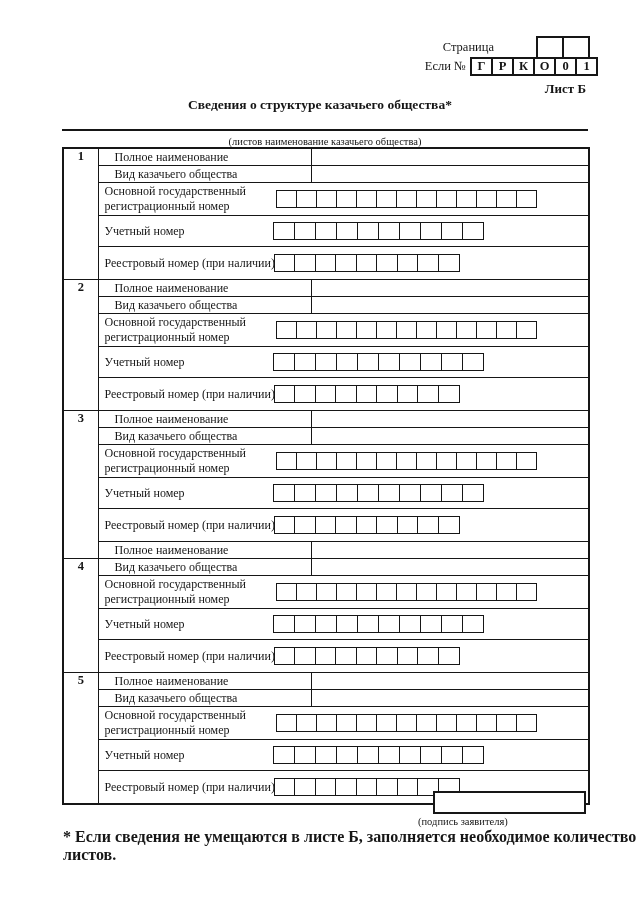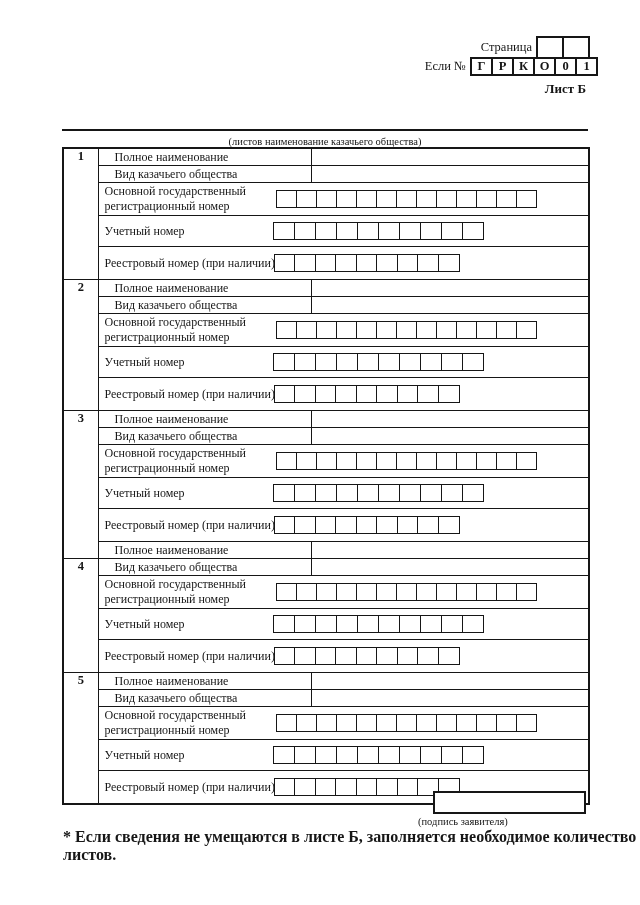--- a/index.html
+++ b/index.html
@@ -6,21 +6,21 @@
   html,body { background:#e8e8e8; }
   .page {
     position:relative; width:640px; height:905px; background:#ffffff;
     font-family:"Liberation Serif","DejaVu Serif",serif; color:#161616;
     margin:0 auto; overflow:hidden;
   }
 
   
   .hdr { position:absolute; top:36px; right:42px; font-size:12.5px; }
   .hdr-row { display:flex; justify-content:flex-end; align-items:center; }
-  .hdr-page-row { margin-right:8px; margin-bottom:-2px; position:relative; z-index:2; }
+  .hdr-page-row { margin-right:8px; margin-bottom:-2px; position:relative; z-index:2;gap:38px; }
   .hdr-lbl { margin-right:4px; white-space:nowrap; }
   .cellrow { display:flex; }
   .hcell {
     display:flex; align-items:center; justify-content:center;
     border:2px solid #161616; background:#fff;
   }
   .hcell + .hcell { margin-left:-2px; }
   .pagebox { width:24px; height:19px; }
   .formbox { width:19px; height:15px; font-weight:bold; font-size:12.5px; }
   .hdr-sheet { text-align:right; padding-right:12px; margin-top:5px; font-weight:bold; font-size:13px; }
@@ -78,20 +78,21 @@
           <span class="hcell formbox">Р</span>
           <span class="hcell formbox">К</span>
           <span class="hcell formbox">О</span>
           <span class="hcell formbox">0</span>
           <span class="hcell formbox">1</span>
         </span>
     </div>
     <div class="hdr-sheet">Лист Б</div>
   </div>
 
+  <div class="title">Сведения о структуре казачьего общества*</div>
 
   <div class="nameline">
     <span class="nameline-cap">(листов наименование казачьего общества)</span>
   </div>
 
   <table class="tbl">
     <colgroup>
         <col class="c1">
         <col class="c2">
         <col class="c3">

